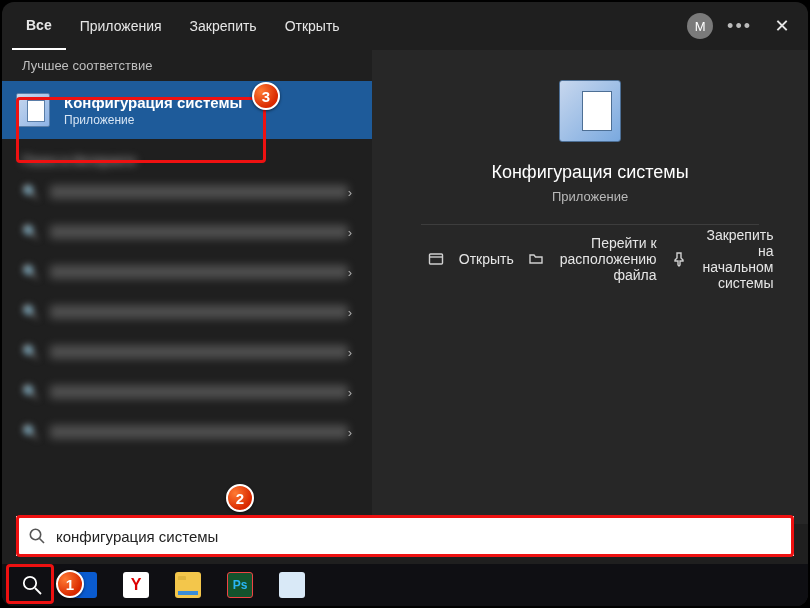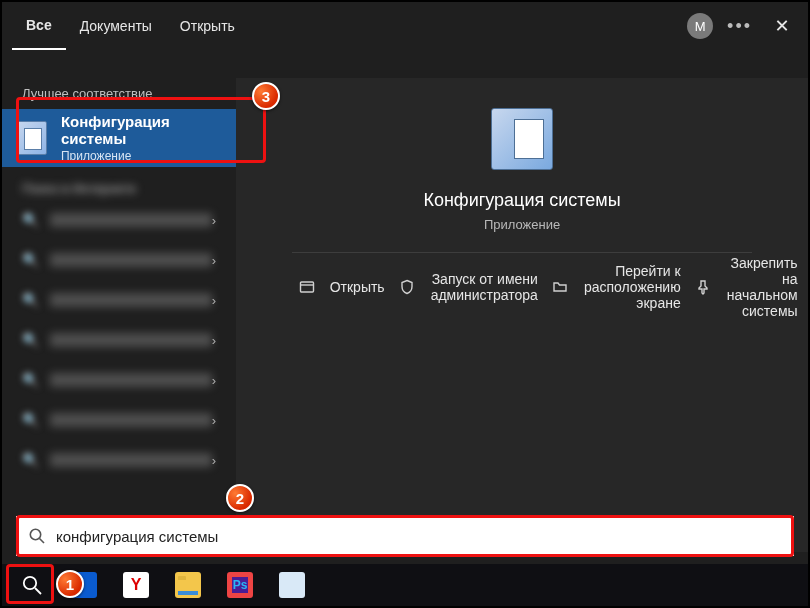--- a/index.html
+++ b/index.html
@@ -1,30 +1,30 @@
 <!DOCTYPE html>
 <html><head>
 <meta charset="utf-8">
 <style>
   * { box-sizing: border-box; margin: 0; padding: 0; }
   html, body { width: 810px; height: 608px; overflow: hidden; font-family: "Segoe UI", Arial, sans-serif; background: #000; }
-  .frame { width: 806px; height: 604px; margin: 2px; background: #1f1f1f; position: relative; border-radius: 0; overflow: hidden; }
+  .frame { width: 806px; height: 604px; margin: 2px; background: #1f1f1f; position: relative; border-radius: 12px; overflow: hidden; }
 
   
   .tabs-row { display: flex; align-items: center; height: 48px; padding: 0 10px; color: #e6e6e6; font-size: 14px; }
   .tabs-row .tab { padding: 0 14px; height: 48px; display: flex; align-items: center; cursor: pointer; }
   .tabs-row .tab.active { font-weight: 600; border-bottom: 2px solid #fff; }
   .tabs-row .spacer { flex: 1; }
   .user-badge { width: 26px; height: 26px; border-radius: 50%; background: #7a7a7a; color: #fff; display: flex; align-items: center; justify-content: center; font-size: 13px; margin-right: 14px; }
   .dots { color: #bbb; font-size: 18px; margin-right: 14px; cursor: pointer; letter-spacing: 2px; }
   .close-x { color: #e6e6e6; font-size: 18px; width: 32px; height: 32px; display: flex; align-items: center; justify-content: center; cursor: pointer; }
   .chev { margin-left: 4px; font-size: 10px; }
 
   
-  .hsplit { display: flex; height: 474px; margin-top: 28px; }
+  .hsplit { display: flex; height: 474px; }
   .left-pane { width: 370px; height: 100%; overflow: hidden; }
   .right-pane { flex: 1; height: 100%; background: #272727; }
 
   .section-label { color: #bfbfbf; font-size: 13px; padding: 8px 20px 8px 20px; }
 
   .best-match { display: flex; align-items: center; gap: 14px; background: #1e5b9a; height: 58px; padding: 0 14px; position: relative; }
   .best-match .bm-icon { width: 34px; height: 34px; background: linear-gradient(135deg,#c7d7ee,#8eb4e6); border: 1px solid #5a7ea8; border-radius: 2px; position: relative; }
   .best-match .bm-icon::after { content:""; position:absolute; top:6px; right:4px; width:16px; height:20px; background:#fff; border:1px solid #5a7ea8; }
   .bm-texts .t1 { color: #fff; font-size: 15px; font-weight: 600; }
   .bm-texts .t2 { color: #d6e4f3; font-size: 12px; margin-top: 2px; }
@@ -55,35 +55,36 @@
   
   .taskbar { position: absolute; left: 0; right: 0; bottom: 0; height: 42px; background: #0f0f13; display: flex; align-items: center; padding: 0 6px; gap: 4px; }
   .tb-btn { width: 48px; height: 40px; display: flex; align-items: center; justify-content: center; cursor: pointer; color:#fff; }
   .tb-btn svg { width: 22px; height: 22px; }
   .tb-icon { width: 26px; height: 26px; border-radius: 3px; display:flex; align-items:center; justify-content:center; font-size:12px; font-weight:700; }
   .cal { background:#0a5bcf; color:#fff; }
   .yx  { background:#fff; color:#d00; font-size:16px; }
   .fld { background:#f3c64b; position:relative; }
   .fld::before { content:""; position:absolute; top:4px; left:3px; width:8px; height:4px; background:#e0b53d; border-radius:1px 1px 0 0; }
   .fld::after { content:""; position:absolute; bottom:3px; left:3px; right:3px; height:4px; background:#3a8dd8; }
-  .ps  { background:#4c1d95; color:#29b5f6; border:5px solid #ef4444; }
+  .ps  { background:#14532d; color:#29b5f6; border:1px solid #ef4444; }
   .snip{ background:#d9e9f7; }
 
   
   .hl { position: absolute; border: 3px solid #e11; border-radius: 4px; pointer-events: none; }
   .badge { position: absolute; width: 28px; height: 28px; border-radius: 50%; background: radial-gradient(circle at 30% 30%, #ff7a33, #d92900 70%); border: 2px solid #fff; color: #fff; font-weight: 700; font-size: 15px; display: flex; align-items: center; justify-content: center; box-shadow: 0 1px 3px rgba(0,0,0,0.6); pointer-events:none; }
 </style>
 </head>
 <body>
 
 <div class="frame">
 
   <div class="tabs-row">
     <div class="tab active">Все</div>
-    <div class="tab">Документы</div>
+    <div class="tab">Приложения</div>
+    <div class="tab">Закрепить</div>
     <div class="tab">Открыть</div>
     <div class="spacer"></div>
     <div class="user-badge">М</div>
     <div class="dots">•••</div>
     <div class="close-x">✕</div>
   </div>
 
   <div class="hsplit">
 
     <div class="left-pane">
@@ -147,32 +148,24 @@
                 <svg viewBox="0 0 16 16">
                   <rect x="1.5" y="3" width="13" height="10" rx="1"></rect>
                   <path d="M1.5 6h13"></path>
                 </svg>
               </span>
             <span>Открыть</span>
           </div>
           <div class="action-row">
             <span class="ai">
                 <svg viewBox="0 0 16 16">
-                  <path d="M8 1.5l5 2v4c0 3.6-2.3 6-5 7-2.7-1-5-3.4-5-7v-4z"></path>
-                </svg>
-              </span>
-            <span>Запуск от имени администратора</span>
-          </div>
-          <div class="action-row">
-            <span class="ai">
-                <svg viewBox="0 0 16 16">
                   <path d="M2 4h4l1.5 2H14v6H2z"></path>
                 </svg>
               </span>
-            <span>Перейти к расположению экране</span>
+            <span>Перейти к расположению файла</span>
           </div>
           <div class="action-row">
             <span class="ai">
                 <svg viewBox="0 0 16 16">
                   <path d="M6 2h4v5l2 2v1H9v4l-1 1-1-1v-4H4V9l2-2z"></path>
                 </svg>
               </span>
             <span>Закрепить на начальном системы</span>
           </div>
         </div>

